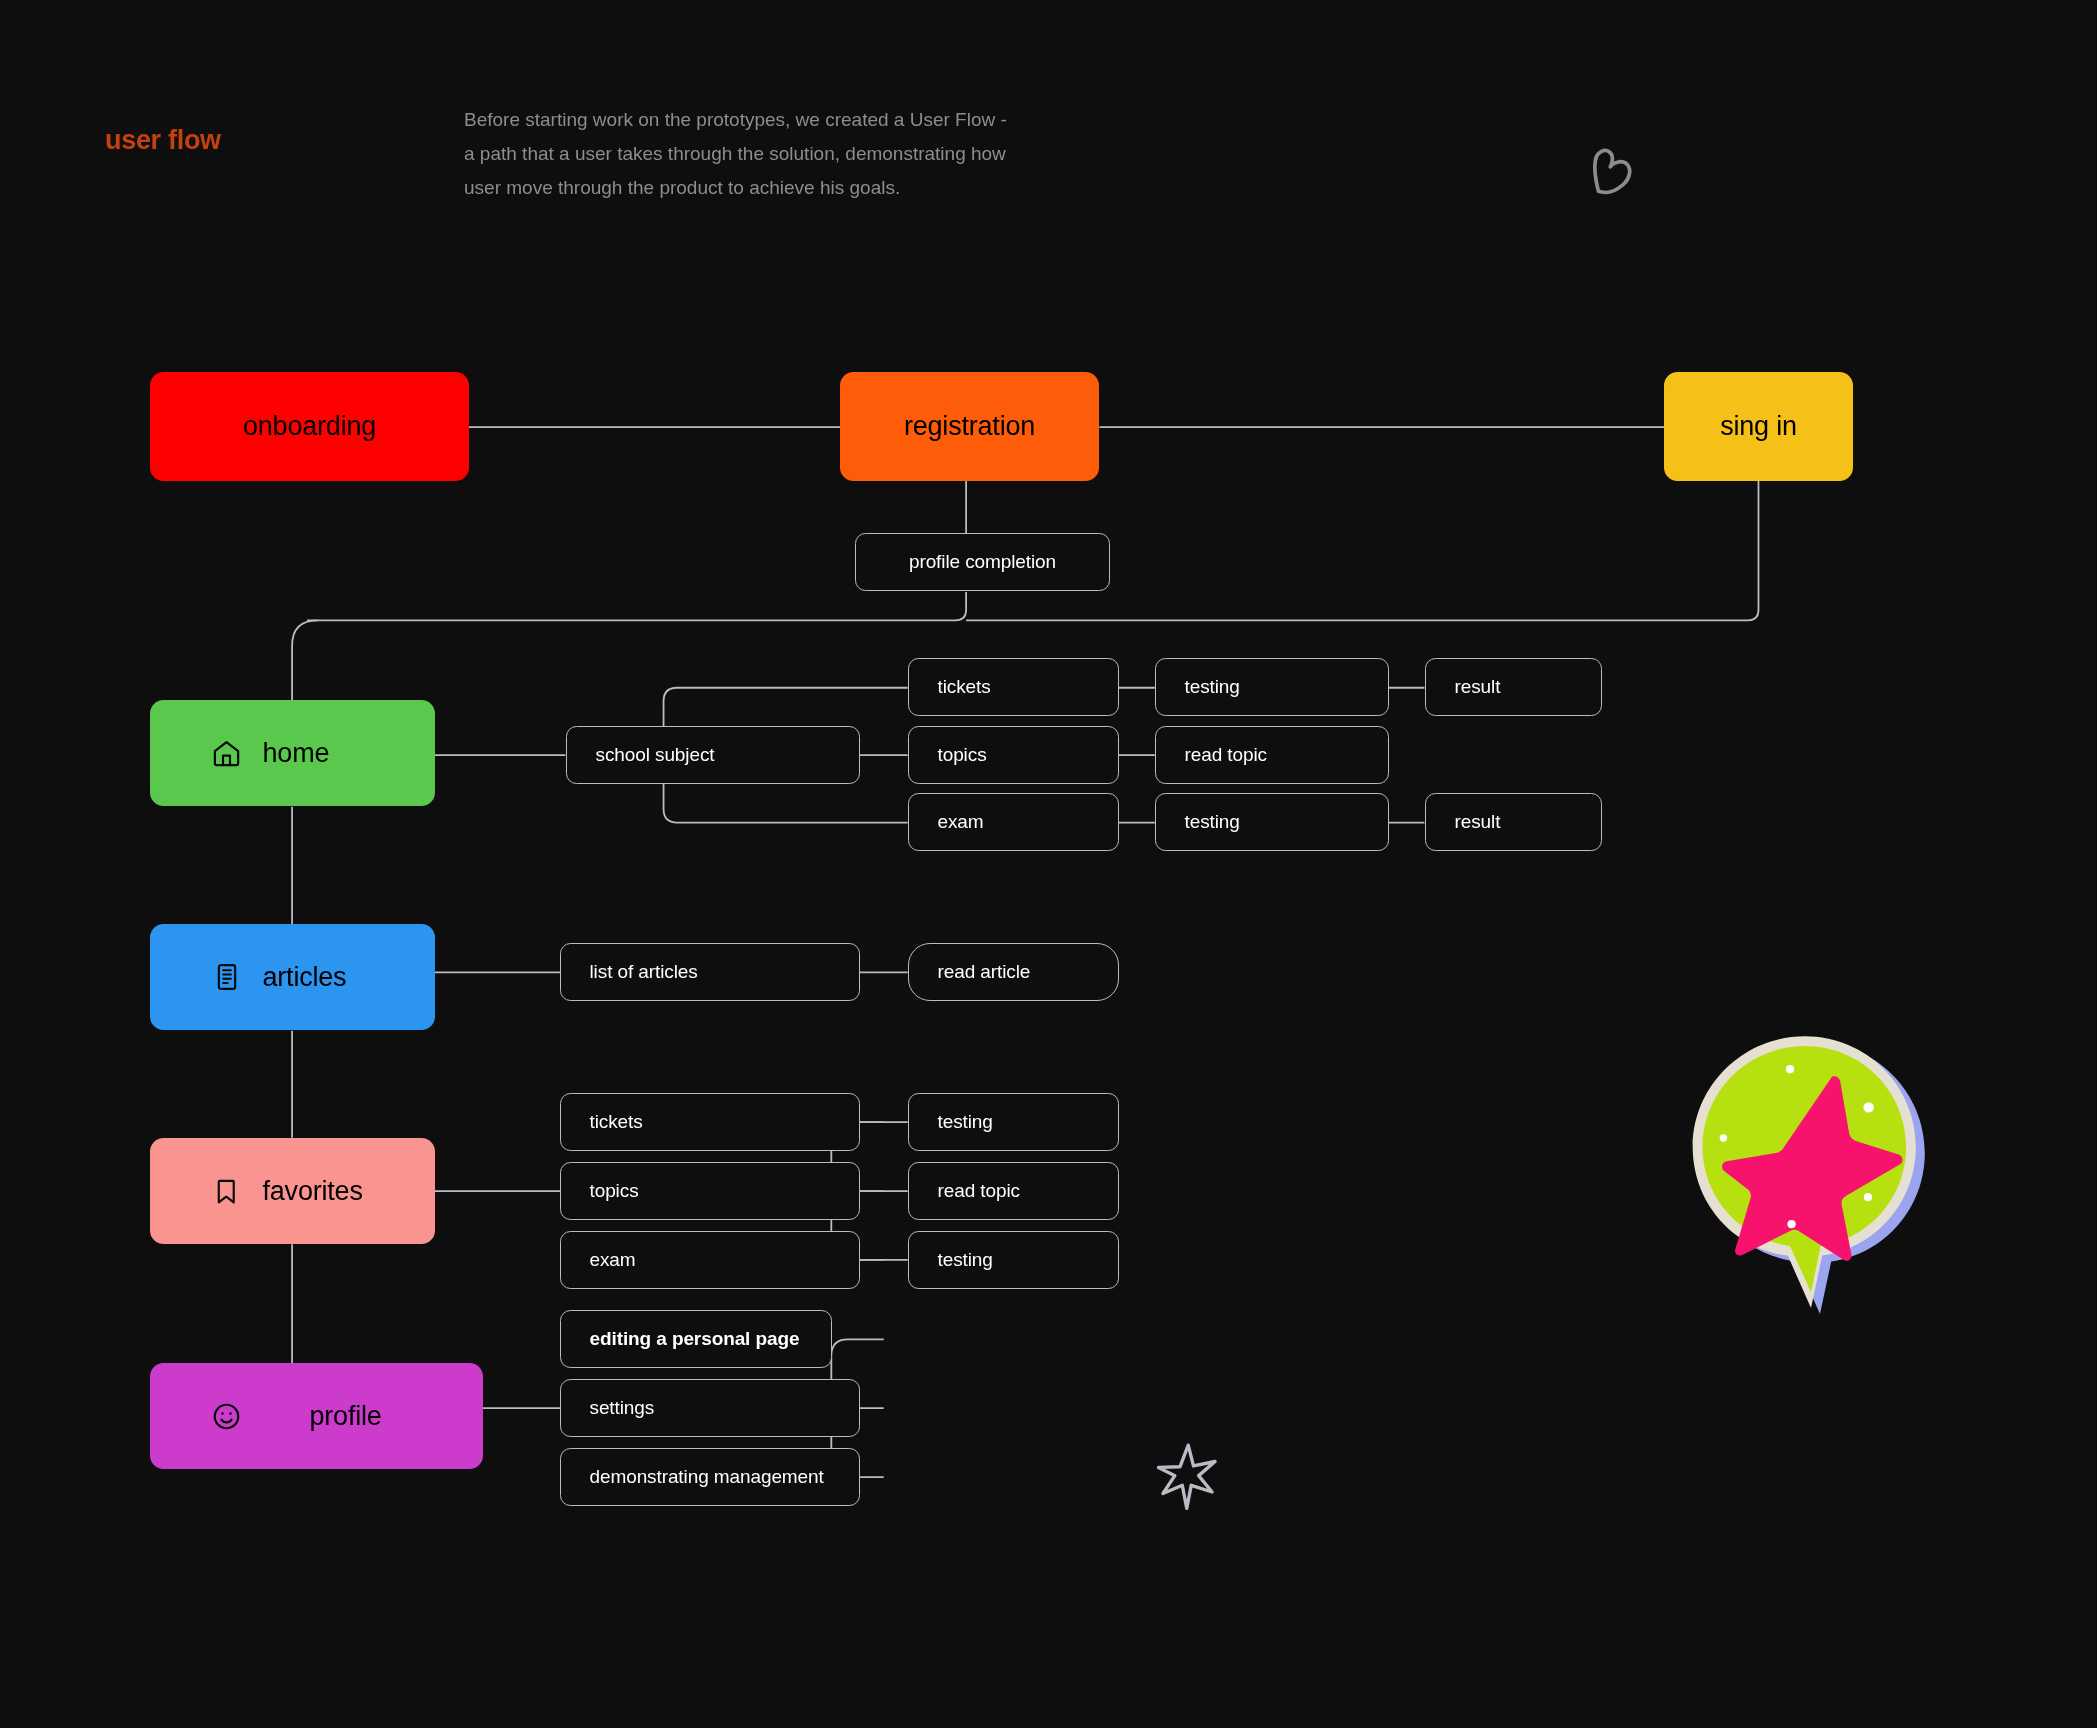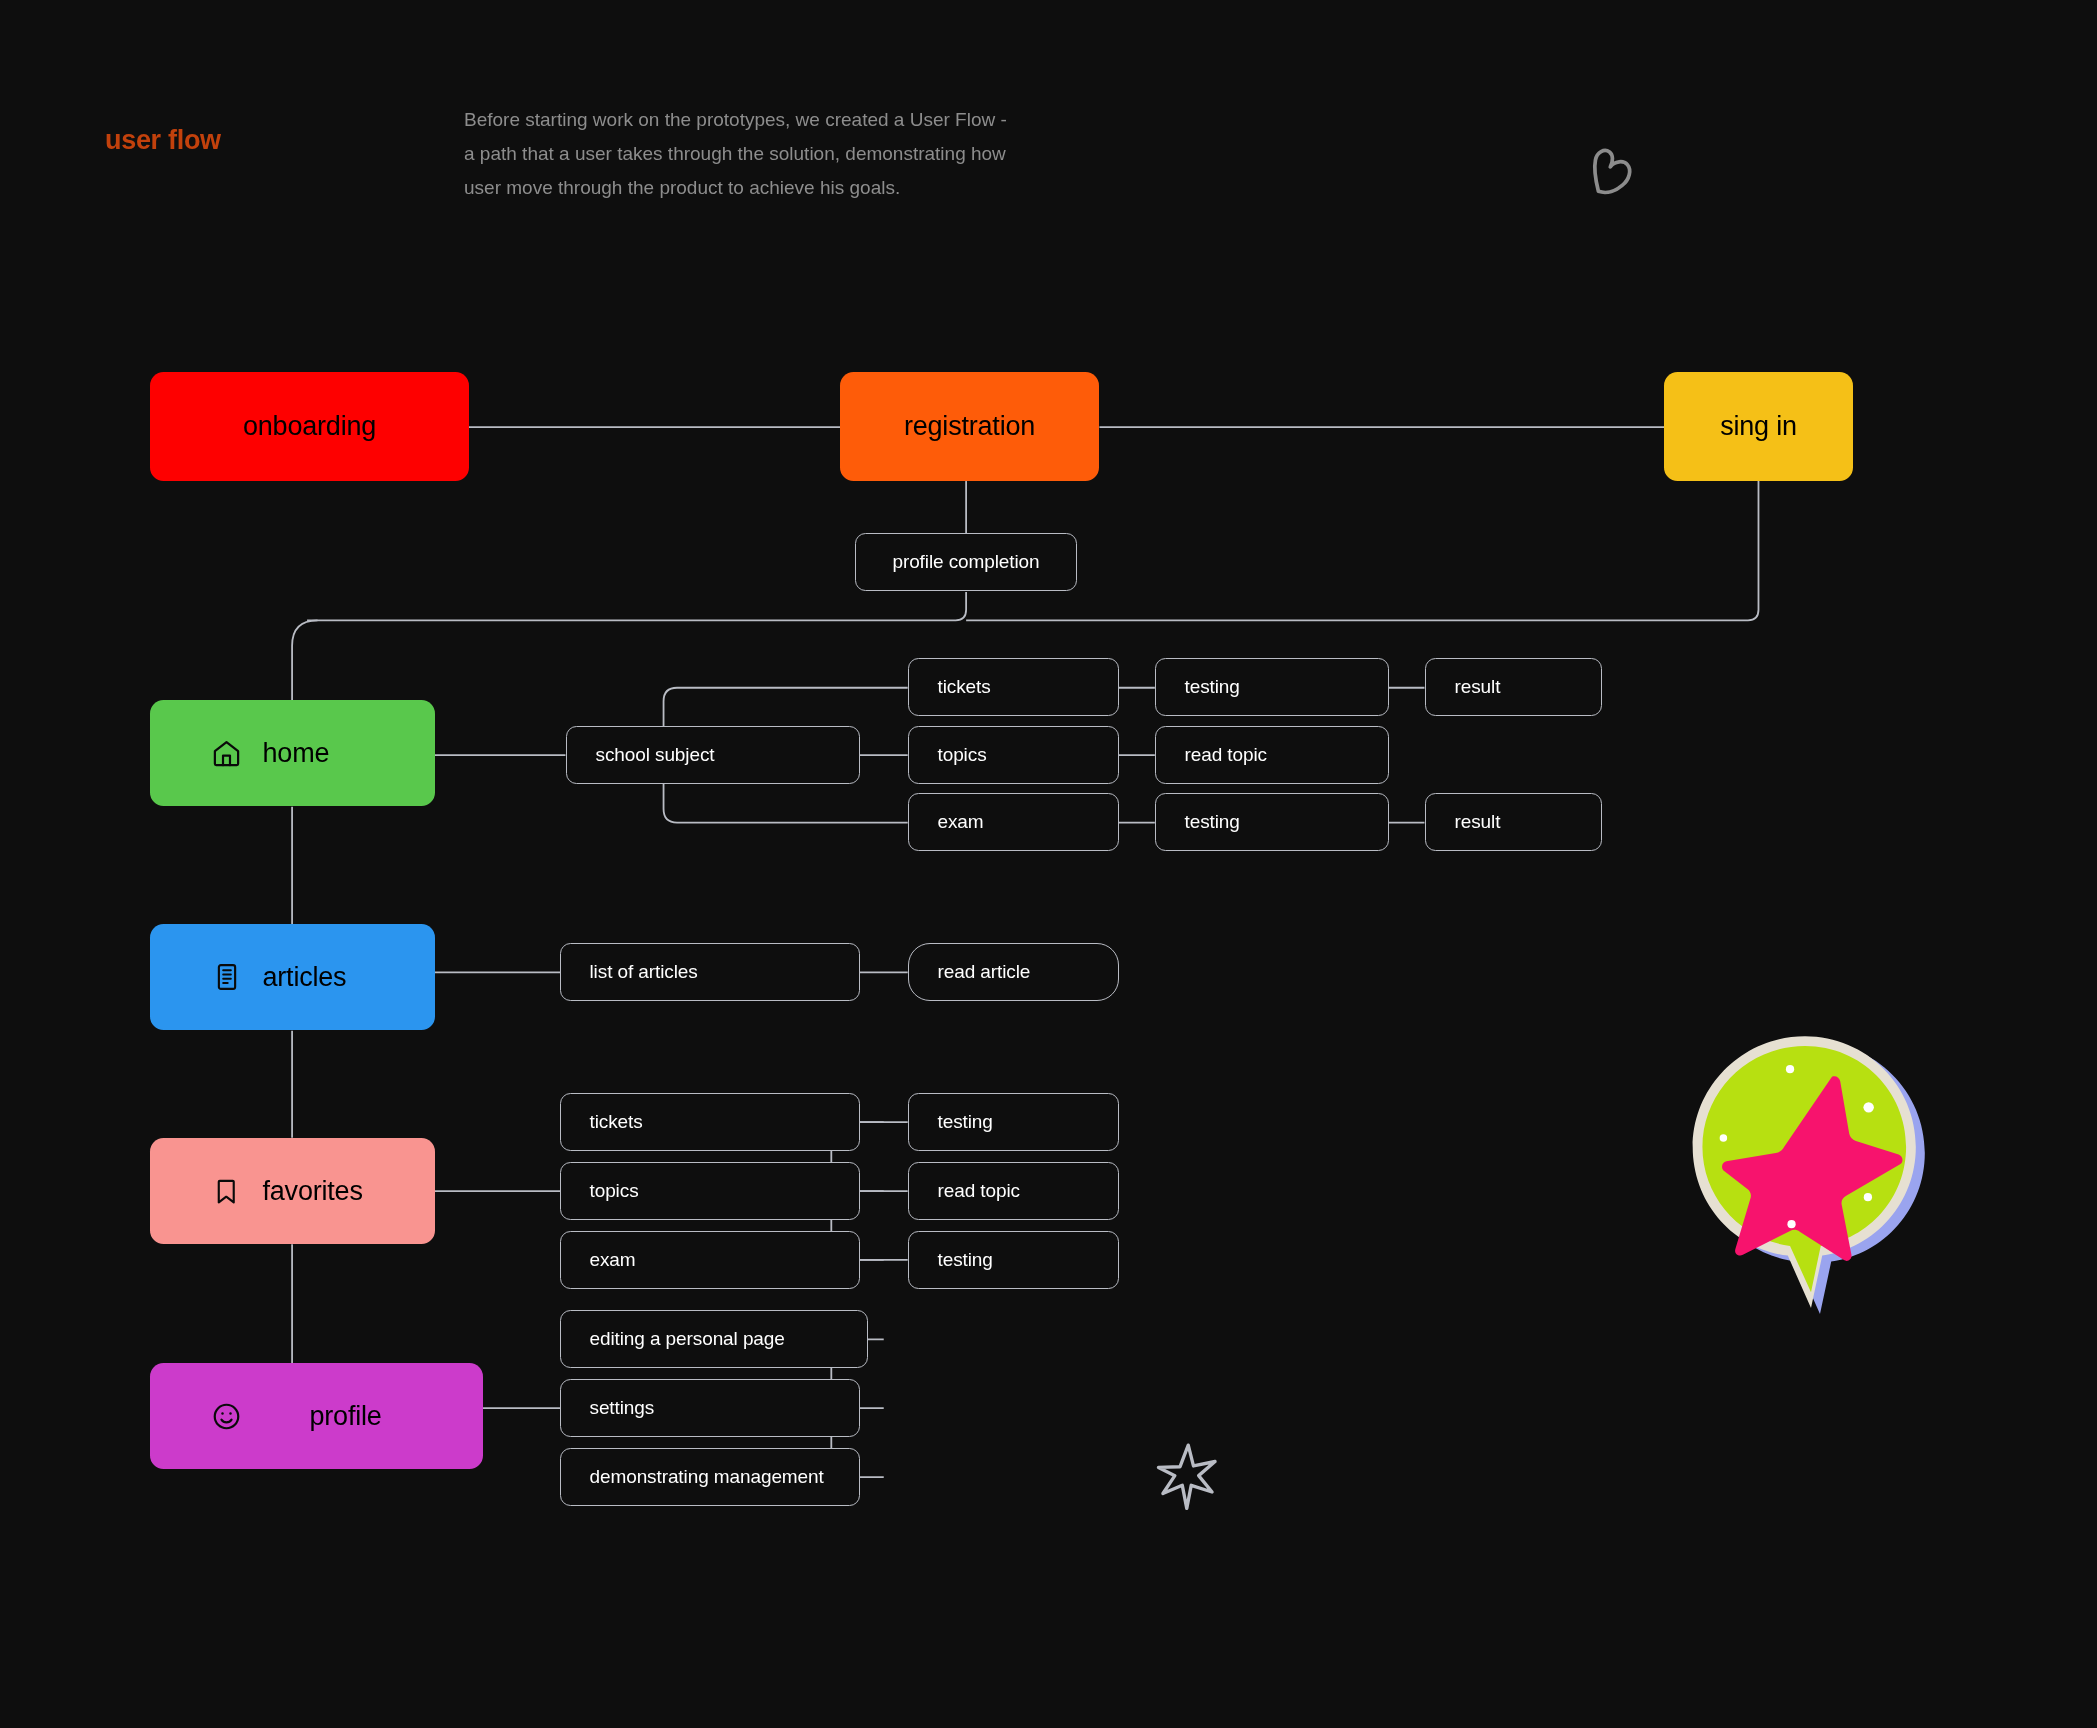--- a/index.html
+++ b/index.html
@@ -179,21 +179,21 @@
   </div>
 
   <div class="node primary" style="left:840px; top:372px; width:259px; height:109px; background:#fe5c09;">
     <span class="nlabel">registration</span>
   </div>
 
   <div class="node primary" style="left:1664px; top:372px; width:189px; height:109px; background:#f5c017;">
     <span class="nlabel">sing in</span>
   </div>
 
-  <div class="node outline center" style="left:855px; top:533px; width:222px; height:58px;">
+  <div class="node outline center" style="left:855px; top:533px; width:255px; height:58px;">
     <span>profile completion</span>
   </div>
 
   <div class="node primary with-icon" style="left:150px; top:700px; width:285px; height:106px; background:#59c84c;">
     <span class="nicon">
       <svg width="31" height="31" viewBox="0 0 24 24" fill="none" stroke="#0a0a0a" stroke-width="1.7" stroke-linecap="round" stroke-linejoin="round">
         <path d="M3 10.2 L12 3.2 L21 10.2 V20 a1 1 0 0 1 -1 1 H4 a1 1 0 0 1 -1 -1 Z"></path>
         <path d="M9.3 21 V13.6 h5.4 V21"></path>
       </svg>
     </span>
@@ -286,21 +286,21 @@
       <svg width="31" height="31" viewBox="0 0 24 24" fill="none" stroke="#0a0a0a" stroke-width="1.7" stroke-linecap="round" stroke-linejoin="round">
         <circle cx="12" cy="12" r="9.1"></circle>
         <circle cx="8.9" cy="9.6" r="0.95" fill="#0a0a0a" stroke="none"></circle>
         <circle cx="15.1" cy="9.6" r="0.95" fill="#0a0a0a" stroke="none"></circle>
         <path d="M8.1 14.4 a4.6 4.6 0 0 0 7.8 0"></path>
       </svg>
     </span>
     <span class="nlabel">profile</span>
   </div>
 
-  <div class="node outline" style="left:560px; top:1310px; width:308px; height:58px;">
+  <div class="node outline" style="left:560px; top:1310px; width:272px; height:58px;font-weight:bold;">
     <span>editing a personal page</span>
   </div>
   <div class="node outline" style="left:560px; top:1379px; width:300px; height:58px;">
     <span>settings</span>
   </div>
   <div class="node outline" style="left:560px; top:1448px; width:300px; height:58px;">
     <span>demonstrating management</span>
   </div>
 
   <div class="deco" style="left:1588px; top:142px; width:52px; height:60px;">

